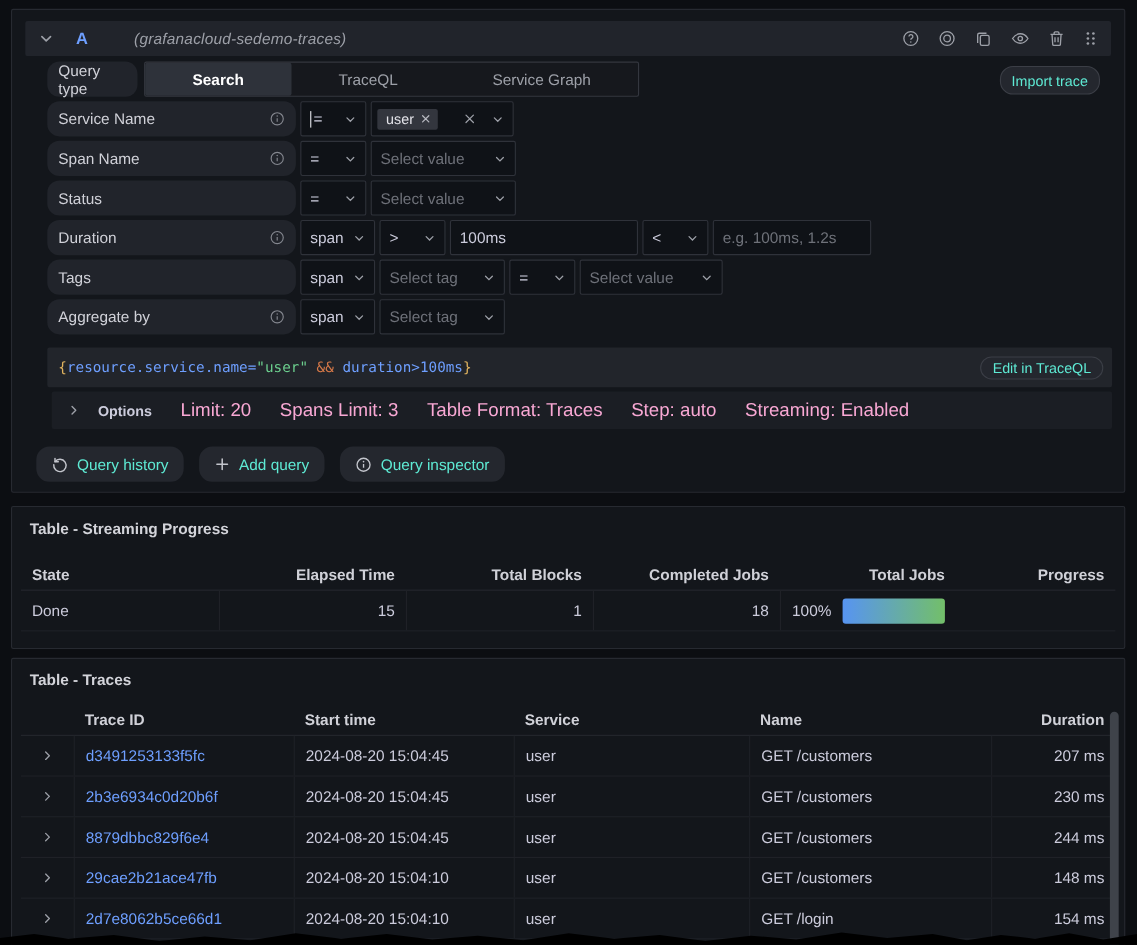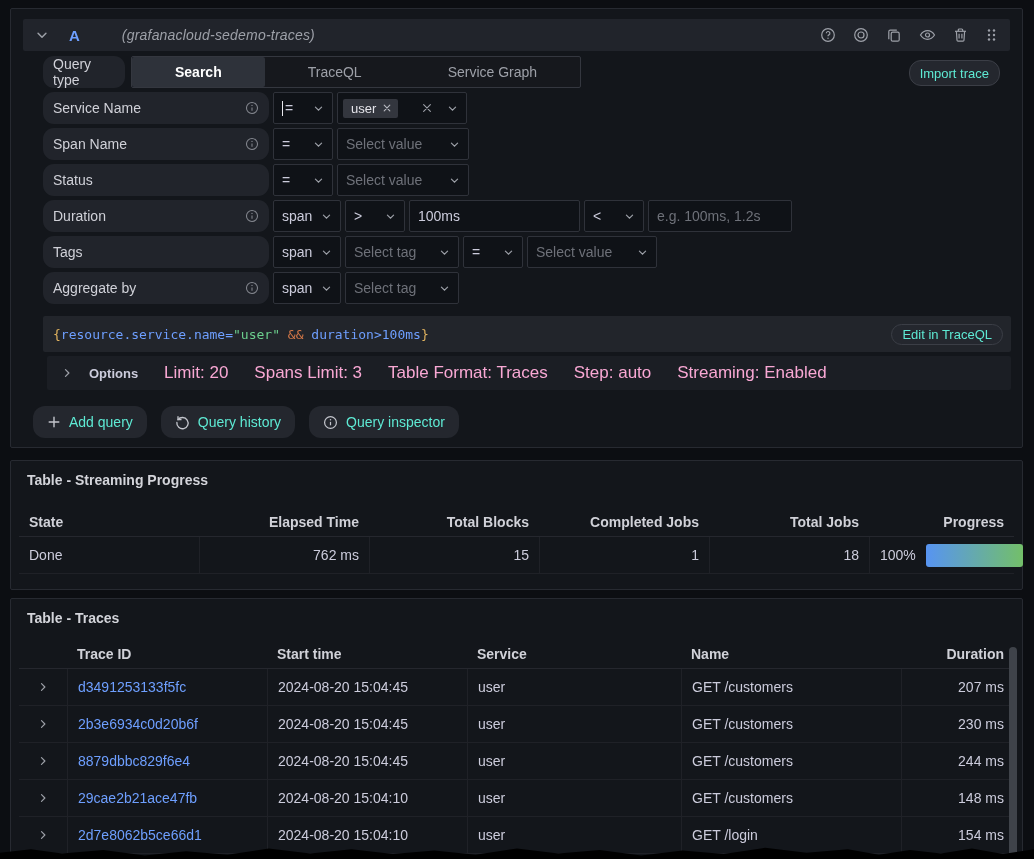--- a/index.html
+++ b/index.html
@@ -388,34 +388,34 @@
       <span class="opt-item">Limit: 20</span>
       <span class="opt-item">Spans Limit: 3</span>
       <span class="opt-item">Table Format: Traces</span>
       <span class="opt-item">Step: auto</span>
       <span class="opt-item">Streaming: Enabled</span>
     </div>
 
     <div class="toolbar">
       <button class="btn">
         <span class="ic">
-            <svg width="14" height="14" viewBox="0 0 16 16">
-              <path d="M8 2.5v11M2.5 8h11" stroke="currentColor" stroke-width="1.6" stroke-linecap="round"></path>
-            </svg>
-          </span>
-        <span>Add query</span>
-      </button>
-      <button class="btn">
-        <span class="ic">
             <svg width="15" height="15" viewBox="0 0 16 16" fill="none" stroke="currentColor" stroke-width="1.4">
               <path d="M3.2 5A6 6 0 1 1 2 8" stroke-linecap="round"></path>
               <path d="M3.2 1.8V5h3.2" stroke-linecap="round" stroke-linejoin="round"></path>
             </svg>
           </span>
         <span>Query history</span>
+      </button>
+      <button class="btn">
+        <span class="ic">
+            <svg width="14" height="14" viewBox="0 0 16 16">
+              <path d="M8 2.5v11M2.5 8h11" stroke="currentColor" stroke-width="1.6" stroke-linecap="round"></path>
+            </svg>
+          </span>
+        <span>Add query</span>
       </button>
       <button class="btn">
         <span class="ic">
             <svg width="15" height="15" viewBox="0 0 16 16" fill="none" stroke="currentColor" stroke-width="1.3">
               <circle cx="8" cy="8" r="6.3"></circle>
               <path d="M8 7.3V11"></path>
               <circle cx="8" cy="5" r="0.8" fill="currentColor" stroke="none"></circle>
             </svg>
           </span>
         <span>Query inspector</span>
@@ -429,21 +429,20 @@
       <div class="thead stream-grid">
         <div class="th">State</div>
         <div class="th right">Elapsed Time</div>
         <div class="th right">Total Blocks</div>
         <div class="th right">Completed Jobs</div>
         <div class="th right">Total Jobs</div>
         <div class="th right">Progress</div>
       </div>
       <div class="trow stream-grid">
         <div class="td">Done</div>
-        <div class="td right">762 ms</div>
         <div class="td right">15</div>
         <div class="td right">1</div>
         <div class="td right">18</div>
         <div class="td right">
           <span>100%</span>
           <span class="pbar"></span>
         </div>
       </div>
     </div>
   </div>

